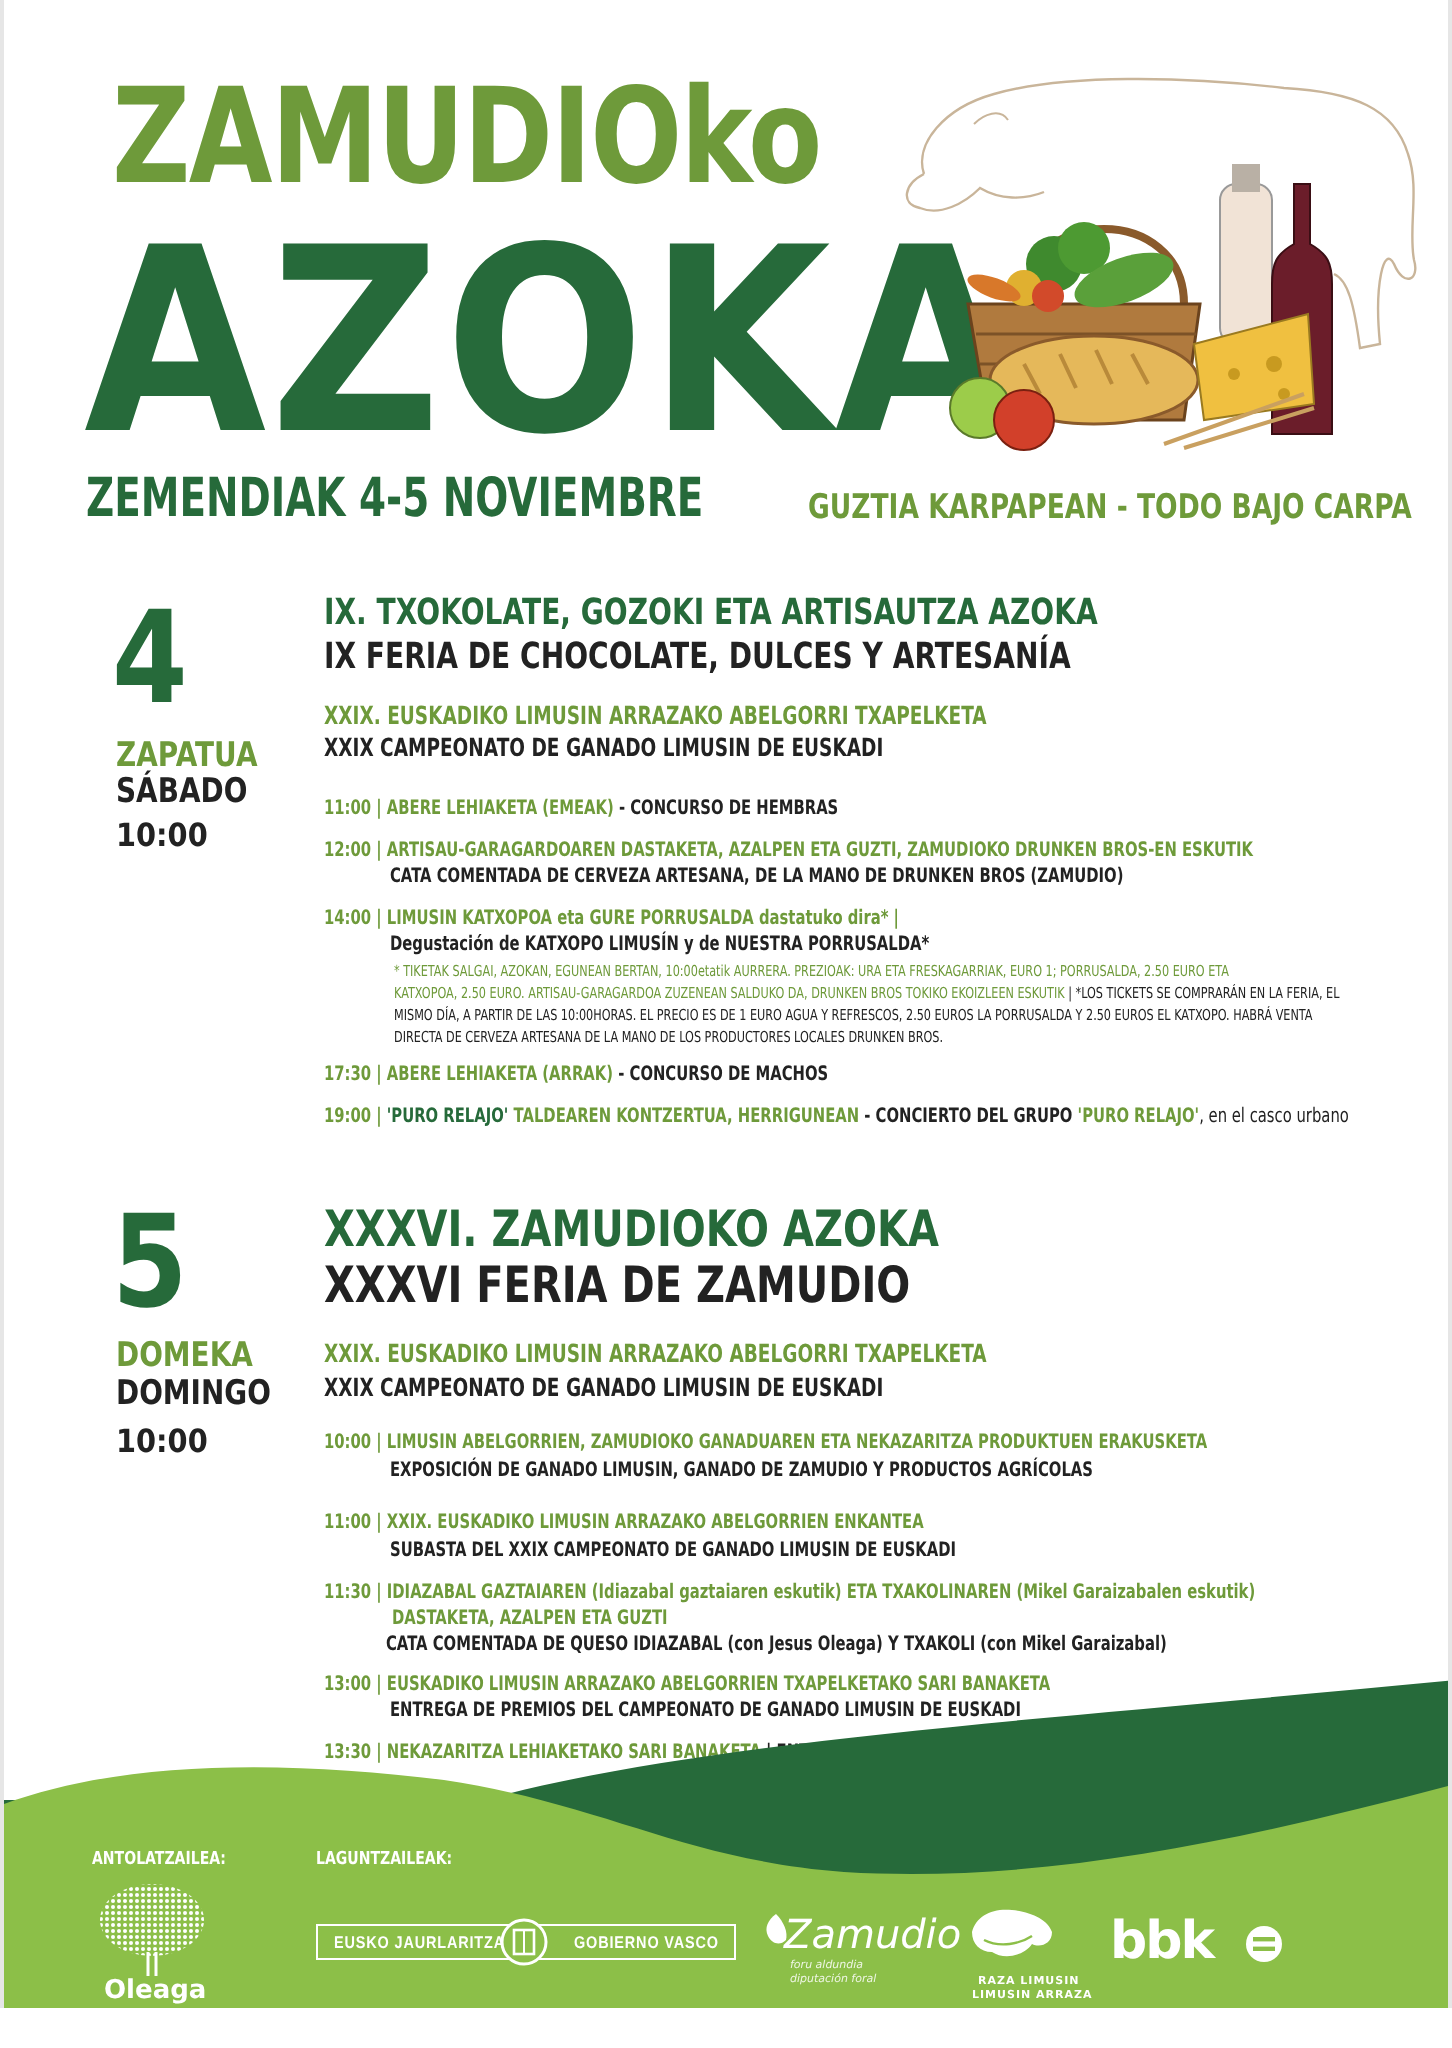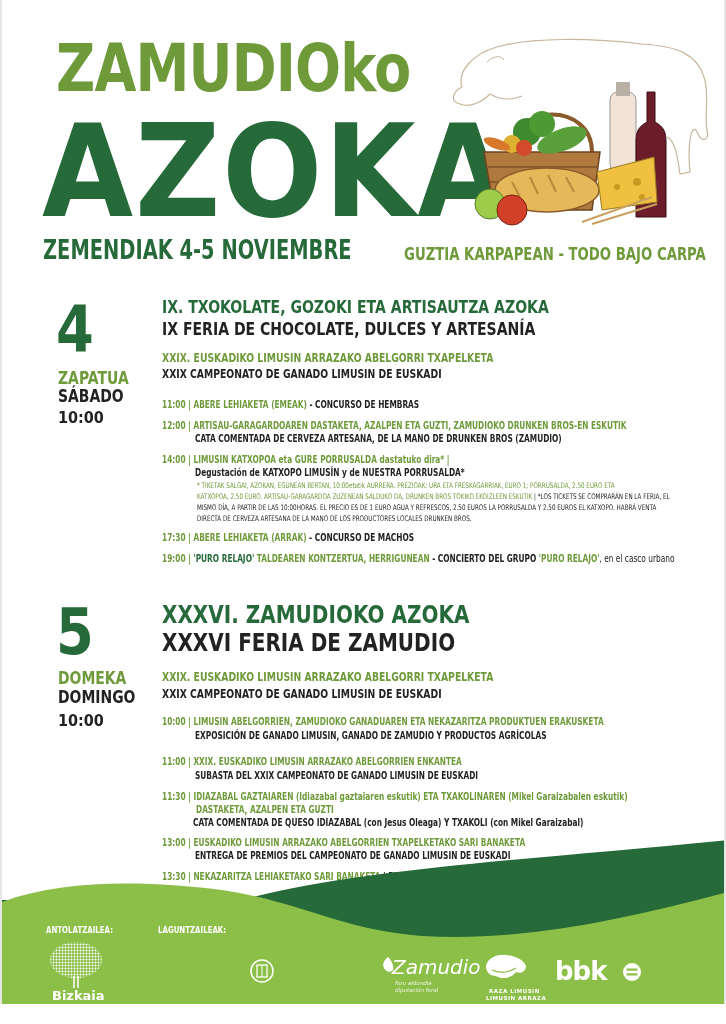--- a/index.html
+++ b/index.html
@@ -174,23 +174,27 @@
 
   <svg style="position:absolute; left:44px; top:940px; width:60px; height:50px;" viewBox="0 0 60 50">
     <defs>
         <pattern id="dots" width="3" height="3" patternUnits="userSpaceOnUse">
           <circle cx="1.5" cy="1.5" r="1" fill="#fff"></circle>
         </pattern>
       </defs>
     <ellipse cx="30" cy="20" rx="26" ry="18" fill="url(#dots)"></ellipse>
     <path d="M28 36 L28 48 M32 36 L32 48" stroke="#fff" stroke-width="1.5"></path>
   </svg>
-  <div class="logo-text" style="left:50px; top:988px; font-size:13px; font-weight:700;">Bizkaia</div>
+  <div class="logo-text" style="left:50px; top:988px; font-size:13px; font-weight:700;">Oleaga</div>
   <div class="logo-text" style="left:84px; top:1004px; font-size:6px;">Udala</div>
 
+  <div class="gv">
+    <span style="left:8px;">EUSKO JAURLARITZA</span>
+    <span style="left:128px;">GOBIERNO VASCO</span>
+  </div>
   <svg style="position:absolute; left:248px; top:958px; width:24px; height:26px;" viewBox="0 0 24 26">
     <circle cx="12" cy="13" r="11" fill="#8cbf48" stroke="#fff" stroke-width="1.5"></circle>
     <rect x="7" y="7" width="10" height="12" fill="none" stroke="#fff" stroke-width="1.3"></rect>
     <line x1="12" y1="7" x2="12" y2="19" stroke="#fff"></line>
   </svg>
 
   <svg style="position:absolute; left:379px; top:956px; width:14px; height:18px;" viewBox="0 0 14 18">
     <path d="M7 1 C3 4 1 8 3 12 C5 16 9 17 12 14 C13 10 11 5 7 1 Z" fill="#fff"></path>
   </svg>
   <div class="logo-text" style="left:390px; top:955px; font-size:20px; font-style:italic; font-weight:400;">Zamudio</div>

